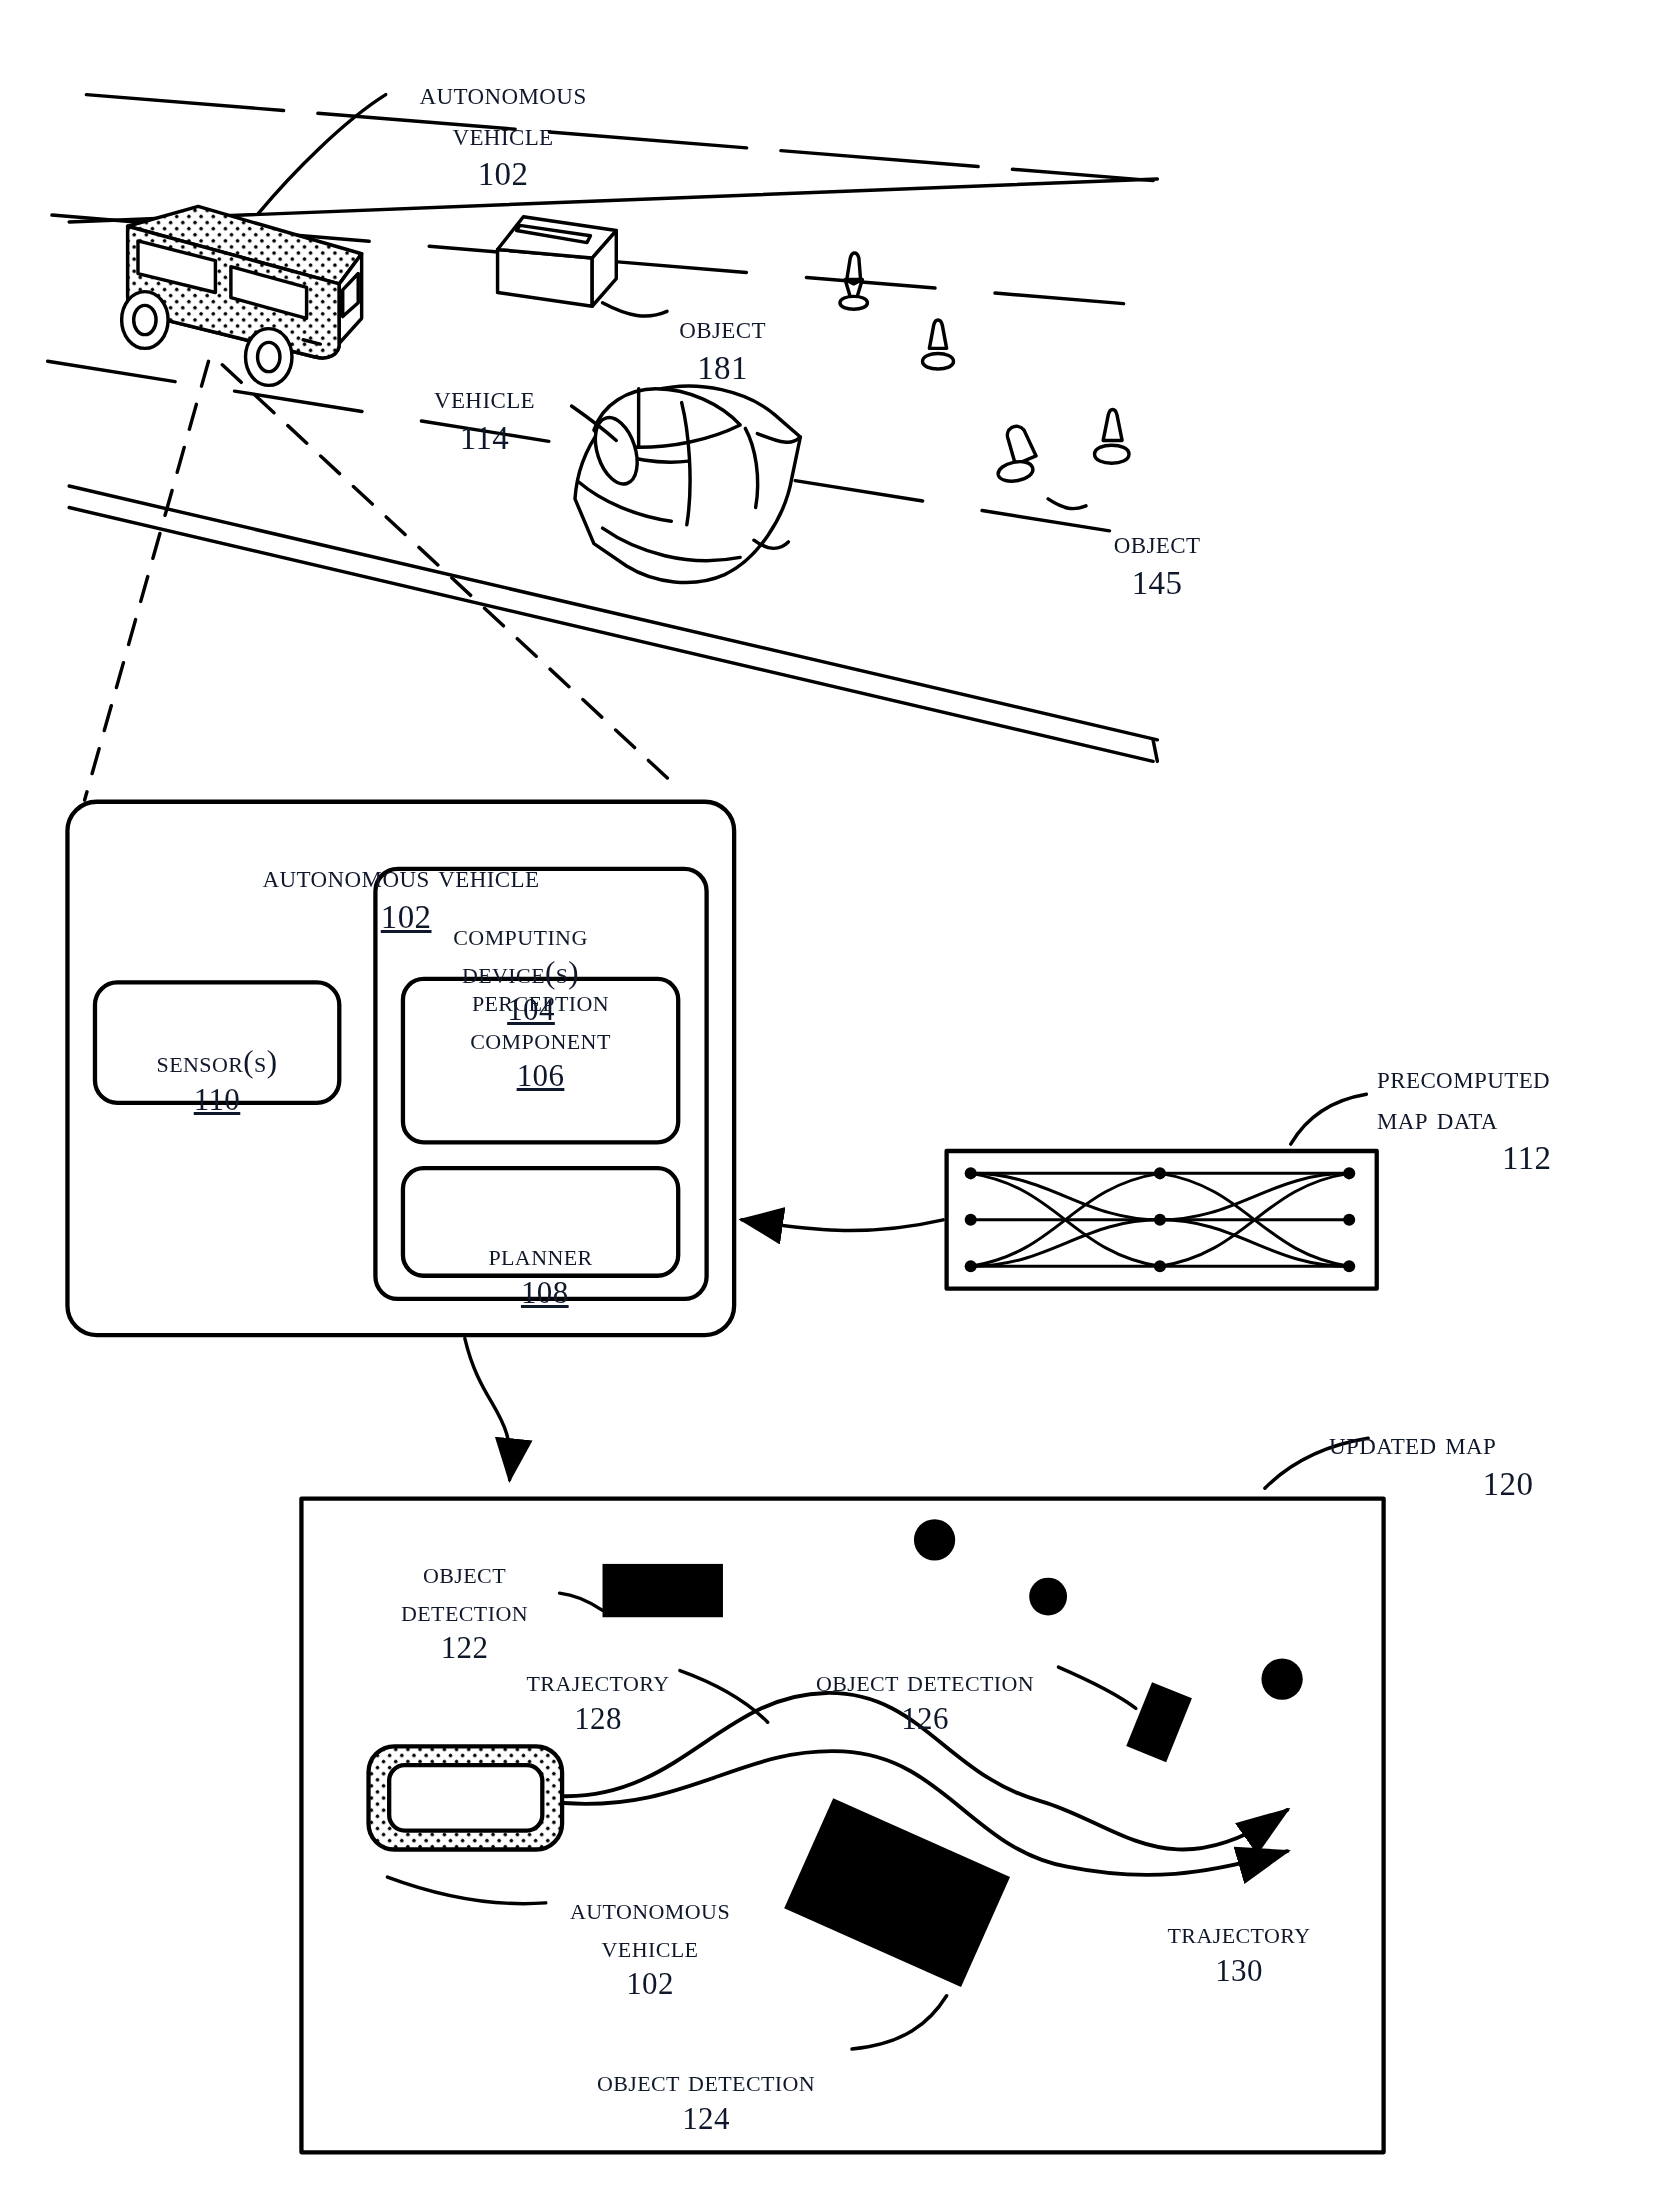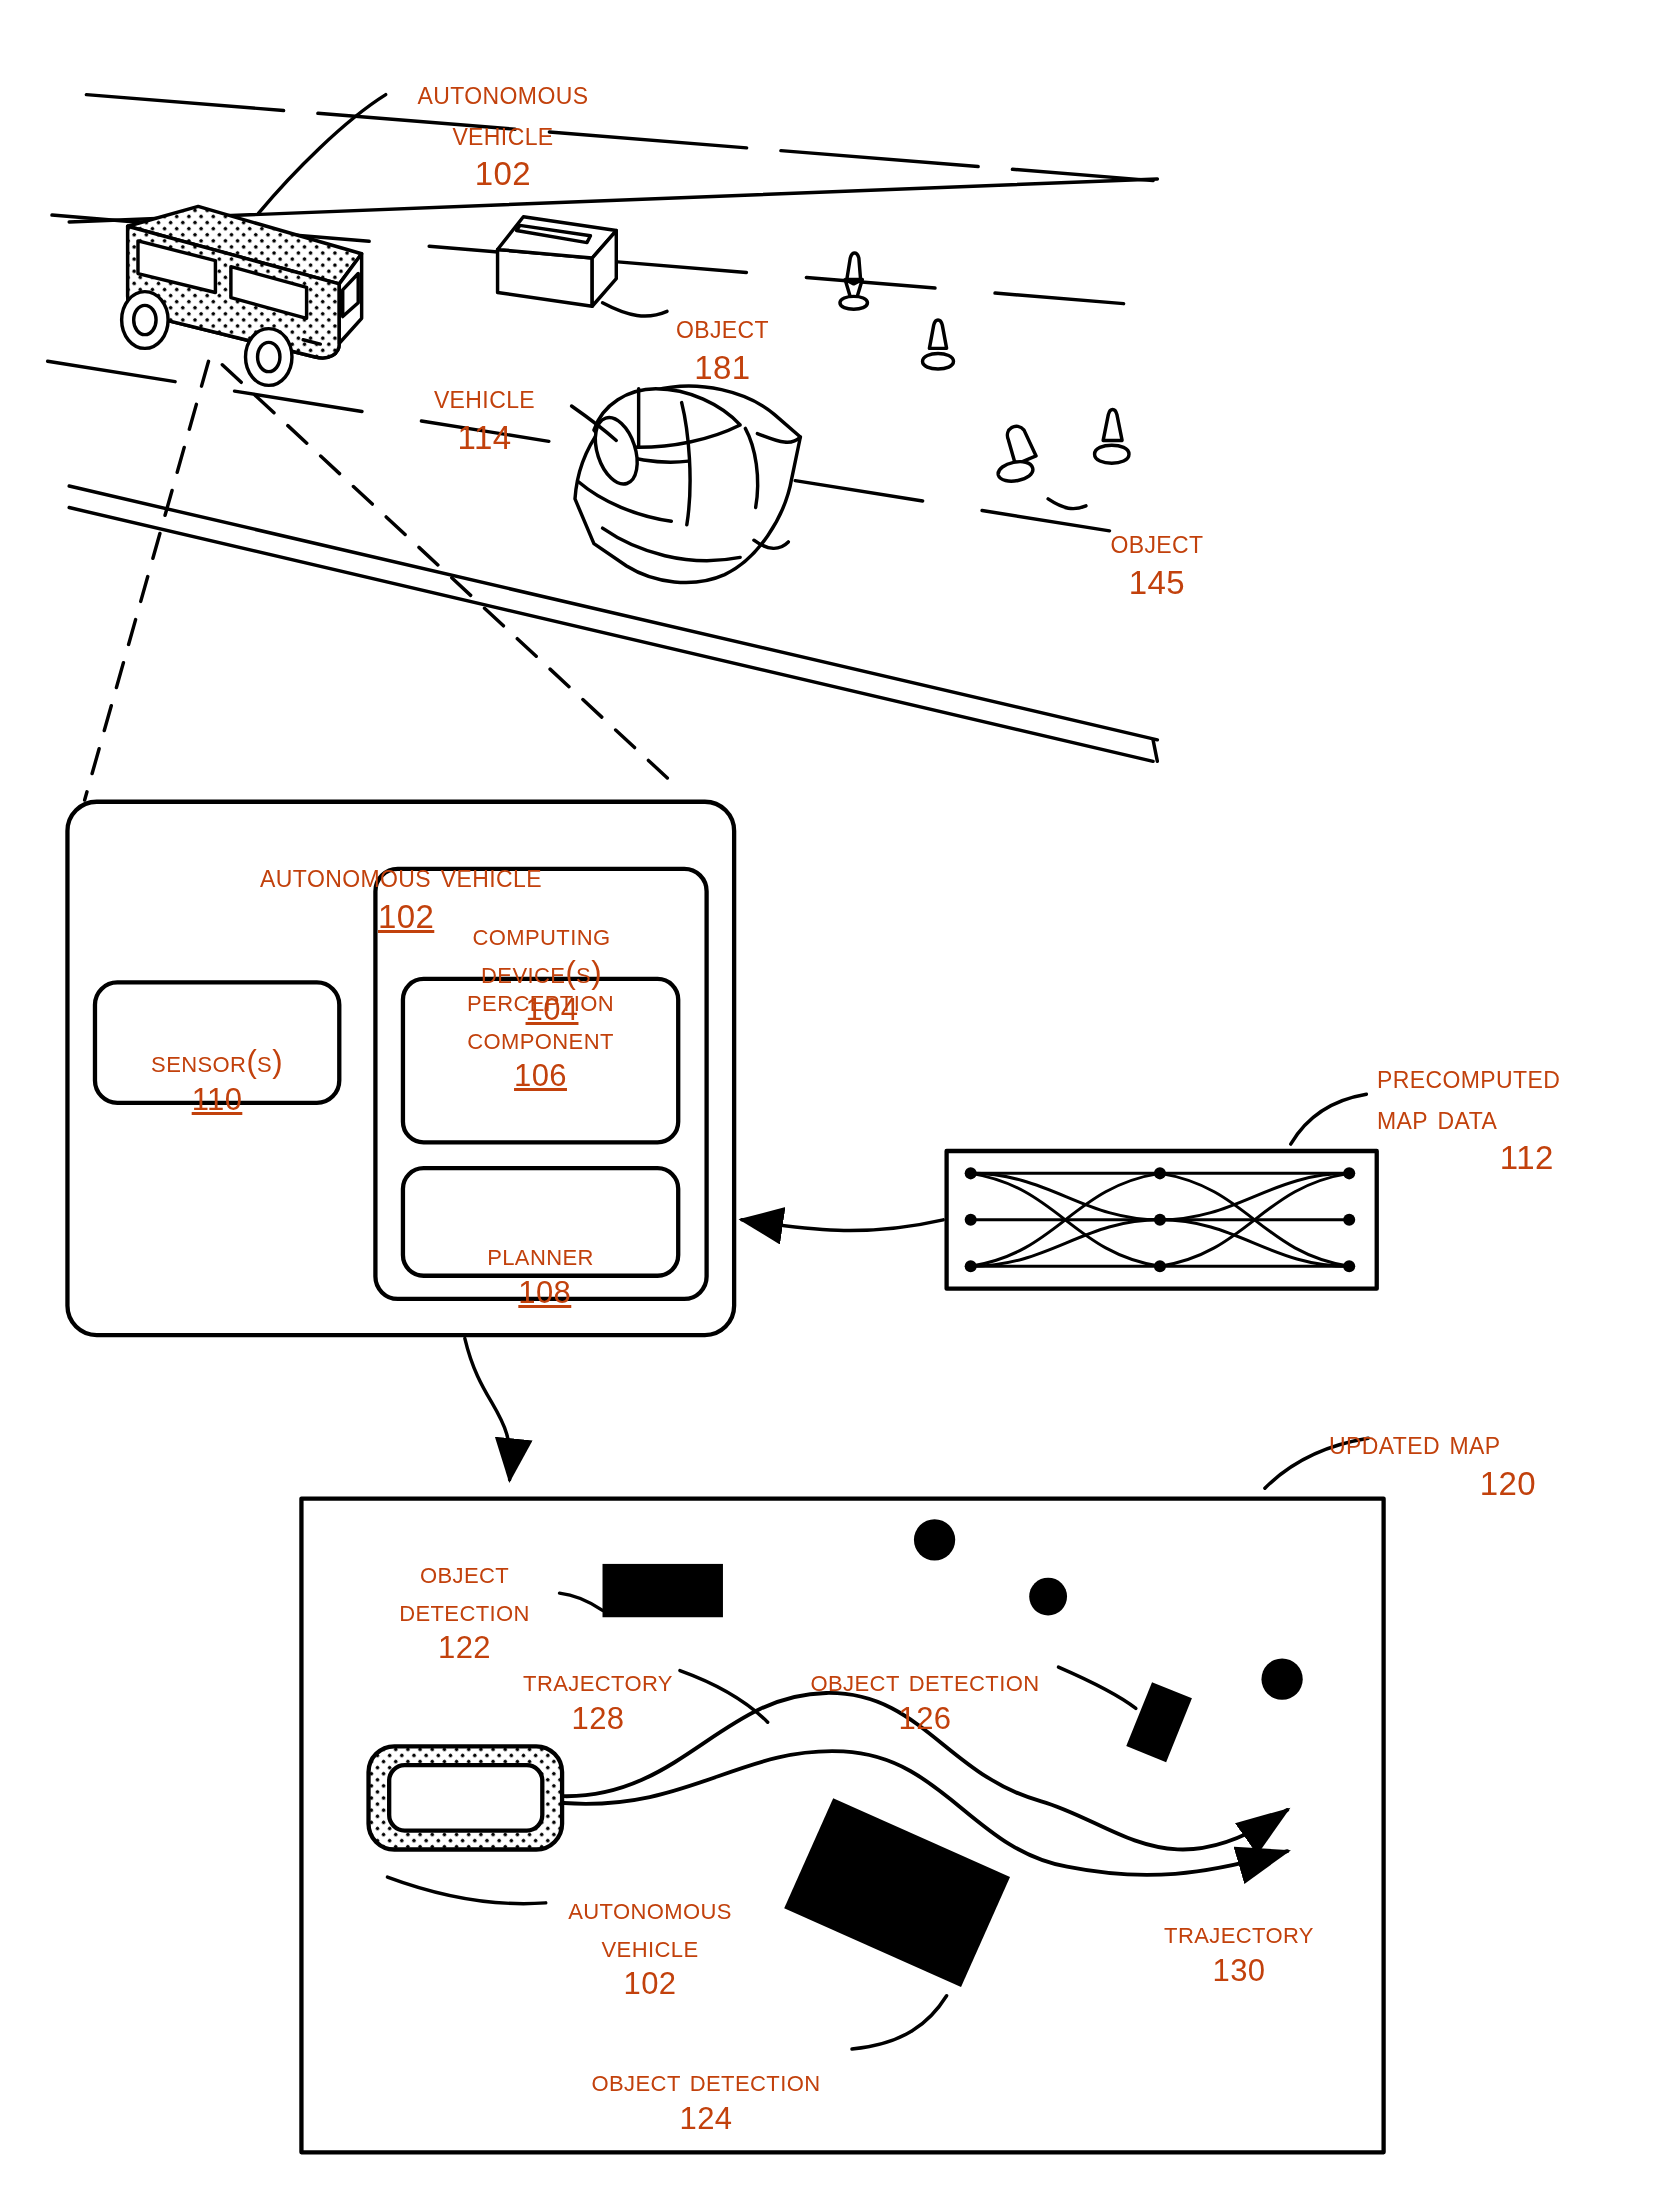--- a/index.html
+++ b/index.html
@@ -17,22 +17,22 @@
   }
   #figure {
     position: absolute;
     left: 0;
     top: 0;
     width: 1673px;
     height: 2185px;
   }
   .lbl {
     position: absolute;
-    font-family: Liberation Sans, sans-serif;
-    color: #c2410c;
+    font-family: Liberation Serif, serif;
+    color: #0f172a;
     line-height: 1.22;
     white-space: pre-line;
     letter-spacing: 0.4px;
   }
   
   .sc {
     font-variant: small-caps;
     text-transform: lowercase;
   }
   .sc::first-letter { text-transform: uppercase; }
@@ -235,21 +235,21 @@
 <div class="lbl sc f38 c" style="left:1071px; top:482px; width:172px;">
   <span>Object</span>
   <div class="num">145</div>
 </div>
 
 <div class="lbl sc f38 c" style="left:143px; top:816px; width:516px;">
   <span>Autonomous Vehicle</span>
   <span class="num u" style="margin-left:10.3px;">102</span>
 </div>
 
-<div class="lbl sc f36 c" style="left:389px; top:878px; width:305px;text-align:center;">
+<div class="lbl sc f36 c" style="left:368px; top:878px; width:305px;text-align:center;">
   <span>Computing
 Device(s)</span>
   <span class="num u" style="margin-left:21px;">104</span>
 </div>
 
 <div class="lbl sc f36 c" style="left:100px; top:1005px; width:234px;">
   <span>Sensor(s)</span>
   <div class="num u">110</div>
 </div>
 

